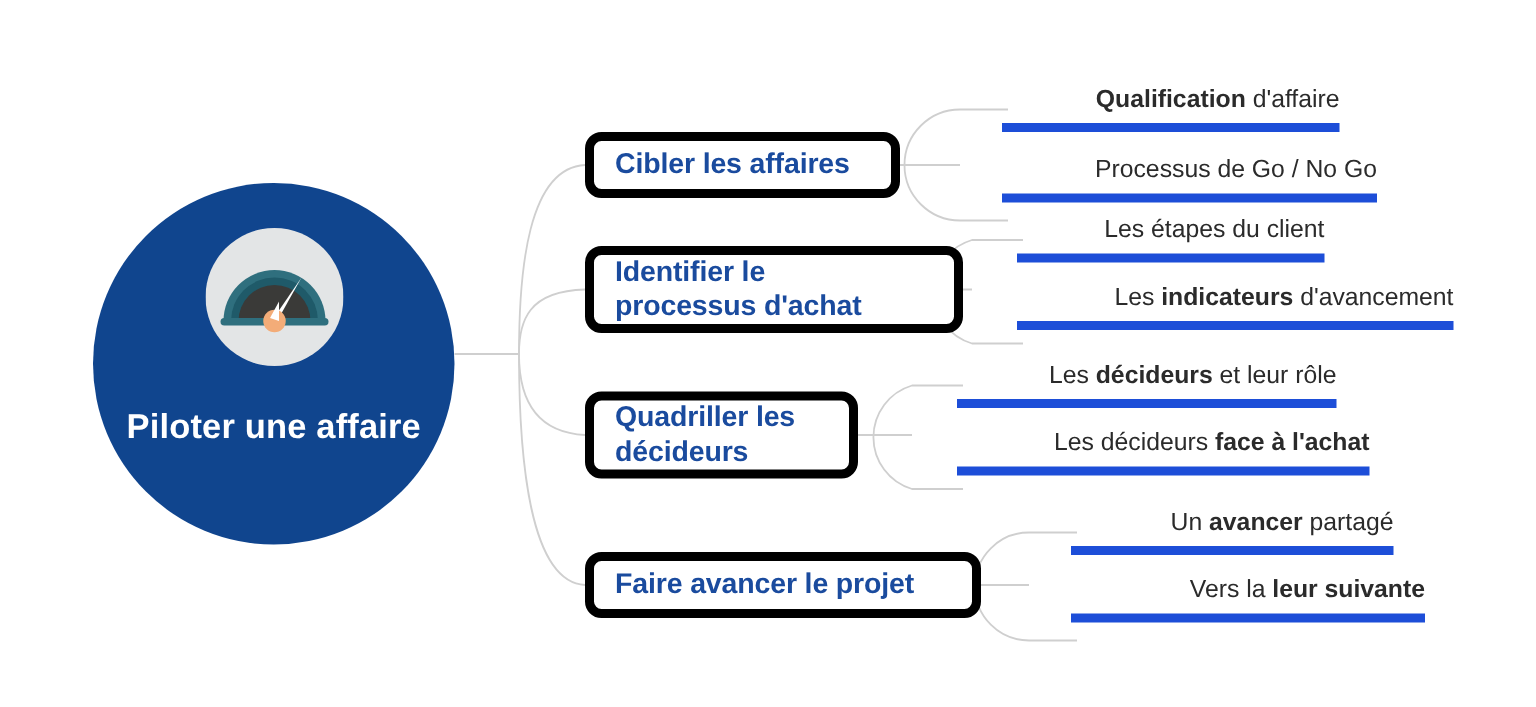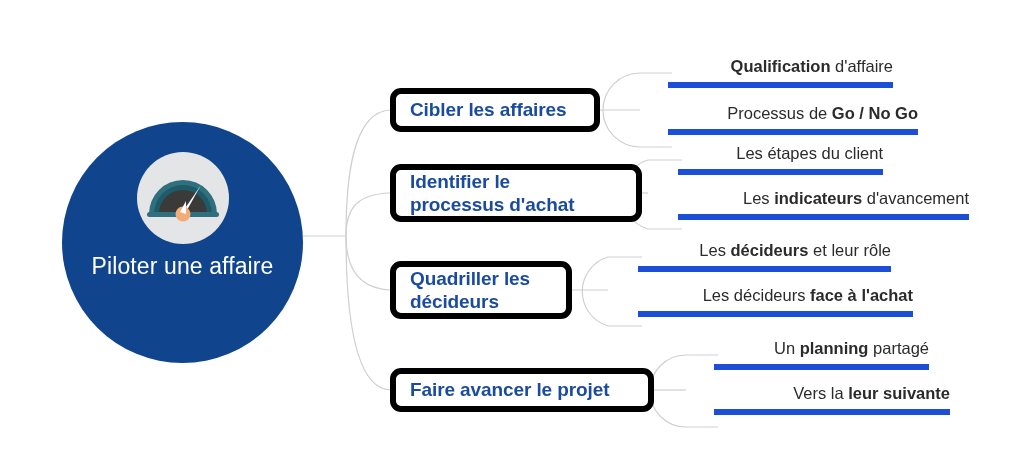--- a/index.html
+++ b/index.html
@@ -24,24 +24,24 @@
     background:#10458E;
     display:flex;flex-direction:column;
     align-items:center;justify-content:flex-start;
     padding-top:30px;
     box-sizing:border-box;
   }
   .hub-icon{width:92px;height:92px;position:relative;}
   .hub-label{
     color:#ffffff;
     font-size:23px;
-    font-weight:normal;
+    font-weight:bold;
     text-align:center;
     line-height:1.22;
-    margin-top:8px;
+    margin-top:26px;
     letter-spacing:.1px;
   }
 
   
   .branch{
     position:absolute;
     background:#ffffff;
     border:6px solid #000000;
     border-radius:11px;
     box-sizing:border-box;
@@ -118,21 +118,21 @@
     </div>
   </div>
 
   <div class="branch" style="left:390px;top:88px;width:210px;height:44px;">
     <span>Cibler les affaires</span>
   </div>
   <div class="leaf r" style="left:668px;top:58px;width:225px;">
     <span style="font-weight:bold;">Qualification</span><span> d'affaire</span>
   </div>
   <div class="leaf r" style="left:668px;top:105px;width:250px;">
-    <span>Processus de </span><span style="font-weight:bold;">Go / No Go</span>
+    <span>Processus de </span><span style="font-weight:normal;">Go / No Go</span>
   </div>
 
   <div class="branch" style="left:390px;top:164px;width:252px;height:58px;flex-direction:column;align-items:flex-start;justify-content:center;">
     <span>Identifier le</span>
     <span>processus d'achat</span>
   </div>
   <div class="leaf r" style="left:678px;top:145px;width:205px;">
     <span>Les </span><span style="font-weight:normal;">étapes</span><span> du client</span>
   </div>
   <div class="leaf r" style="left:678px;top:190px;width:291px;">
@@ -147,19 +147,19 @@
     <span>Les </span><span style="font-weight:bold;">décideurs</span><span> et leur </span><span style="font-weight:normal;">rôle</span>
   </div>
   <div class="leaf r" style="left:638px;top:287px;width:275px;">
     <span>Les décideurs </span><span style="font-weight:bold;">face à l'achat</span>
   </div>
 
   <div class="branch" style="left:390px;top:368px;width:264px;height:44px;">
     <span>Faire avancer le projet</span>
   </div>
   <div class="leaf r" style="left:714px;top:340px;width:215px;">
-    <span>Un </span><span style="font-weight:bold;">planning</span><span> partagé</span>
+    <span>Un </span><span style="font-weight:bold;">avancer</span><span> partagé</span>
   </div>
   <div class="leaf r" style="left:714px;top:385px;width:236px;">
     <span>Vers la </span><span style="font-weight:bold;">leur suivante</span>
   </div>
 
 </div>
 
 </body></html>

